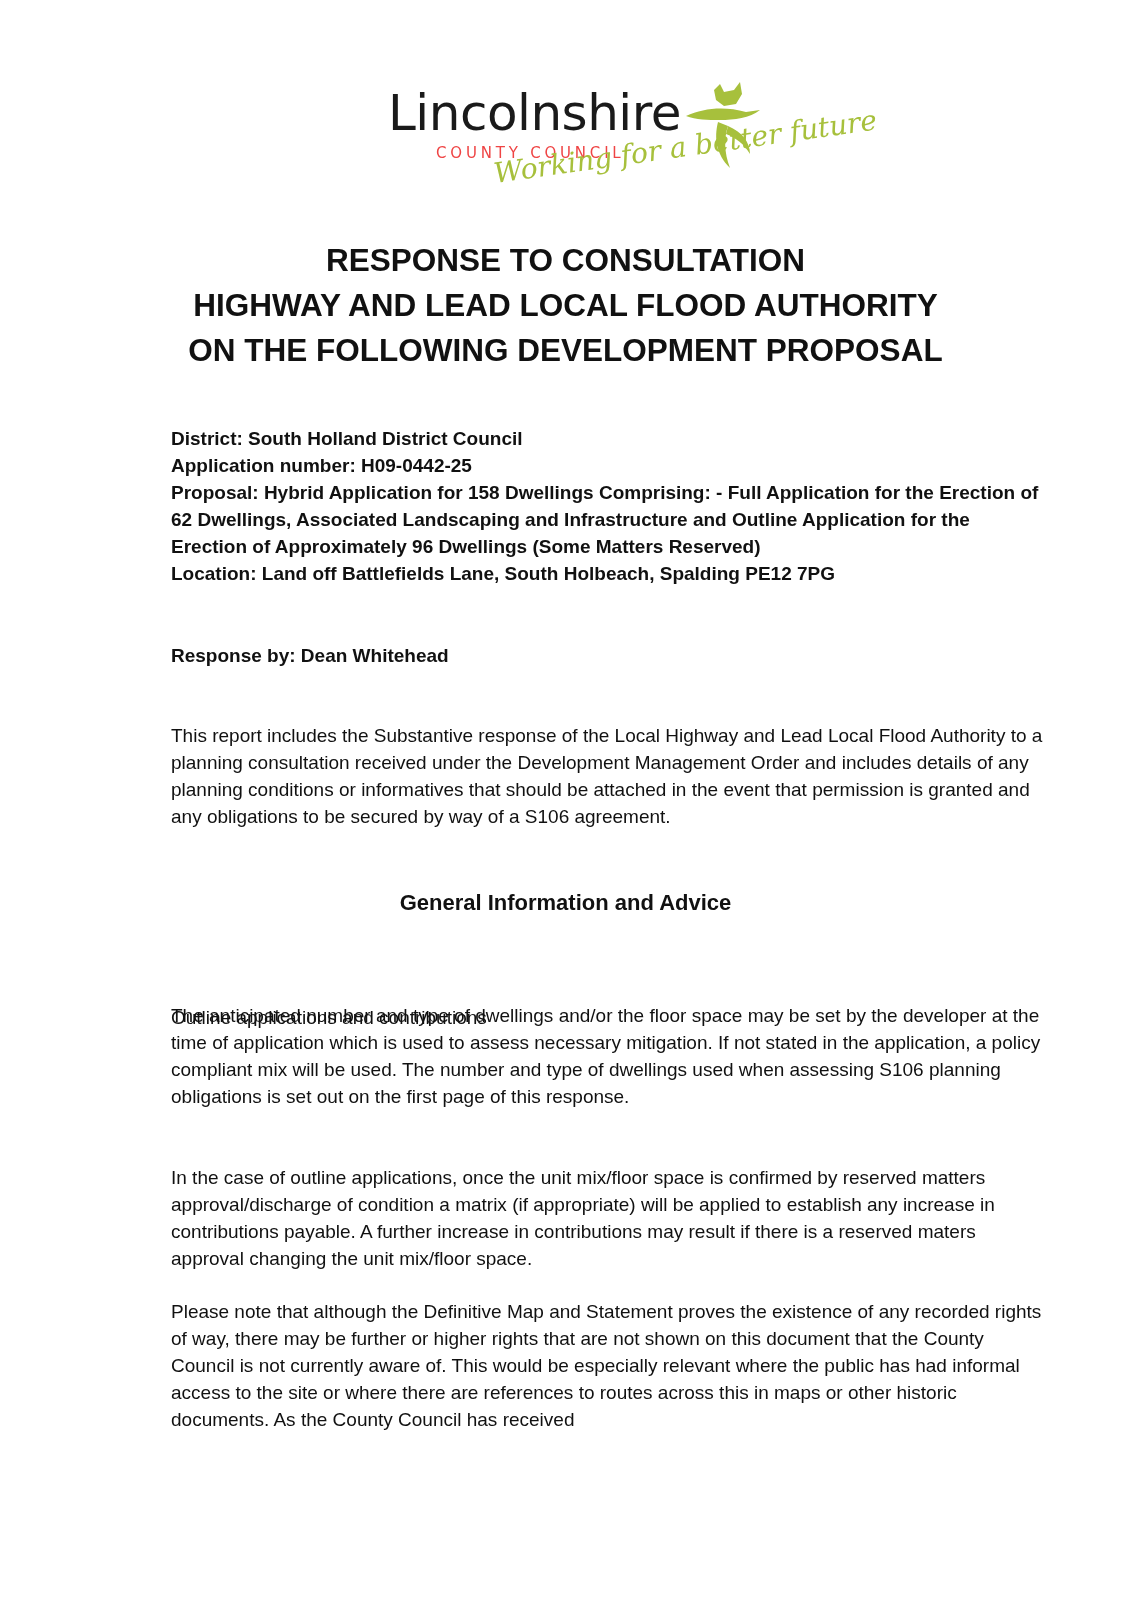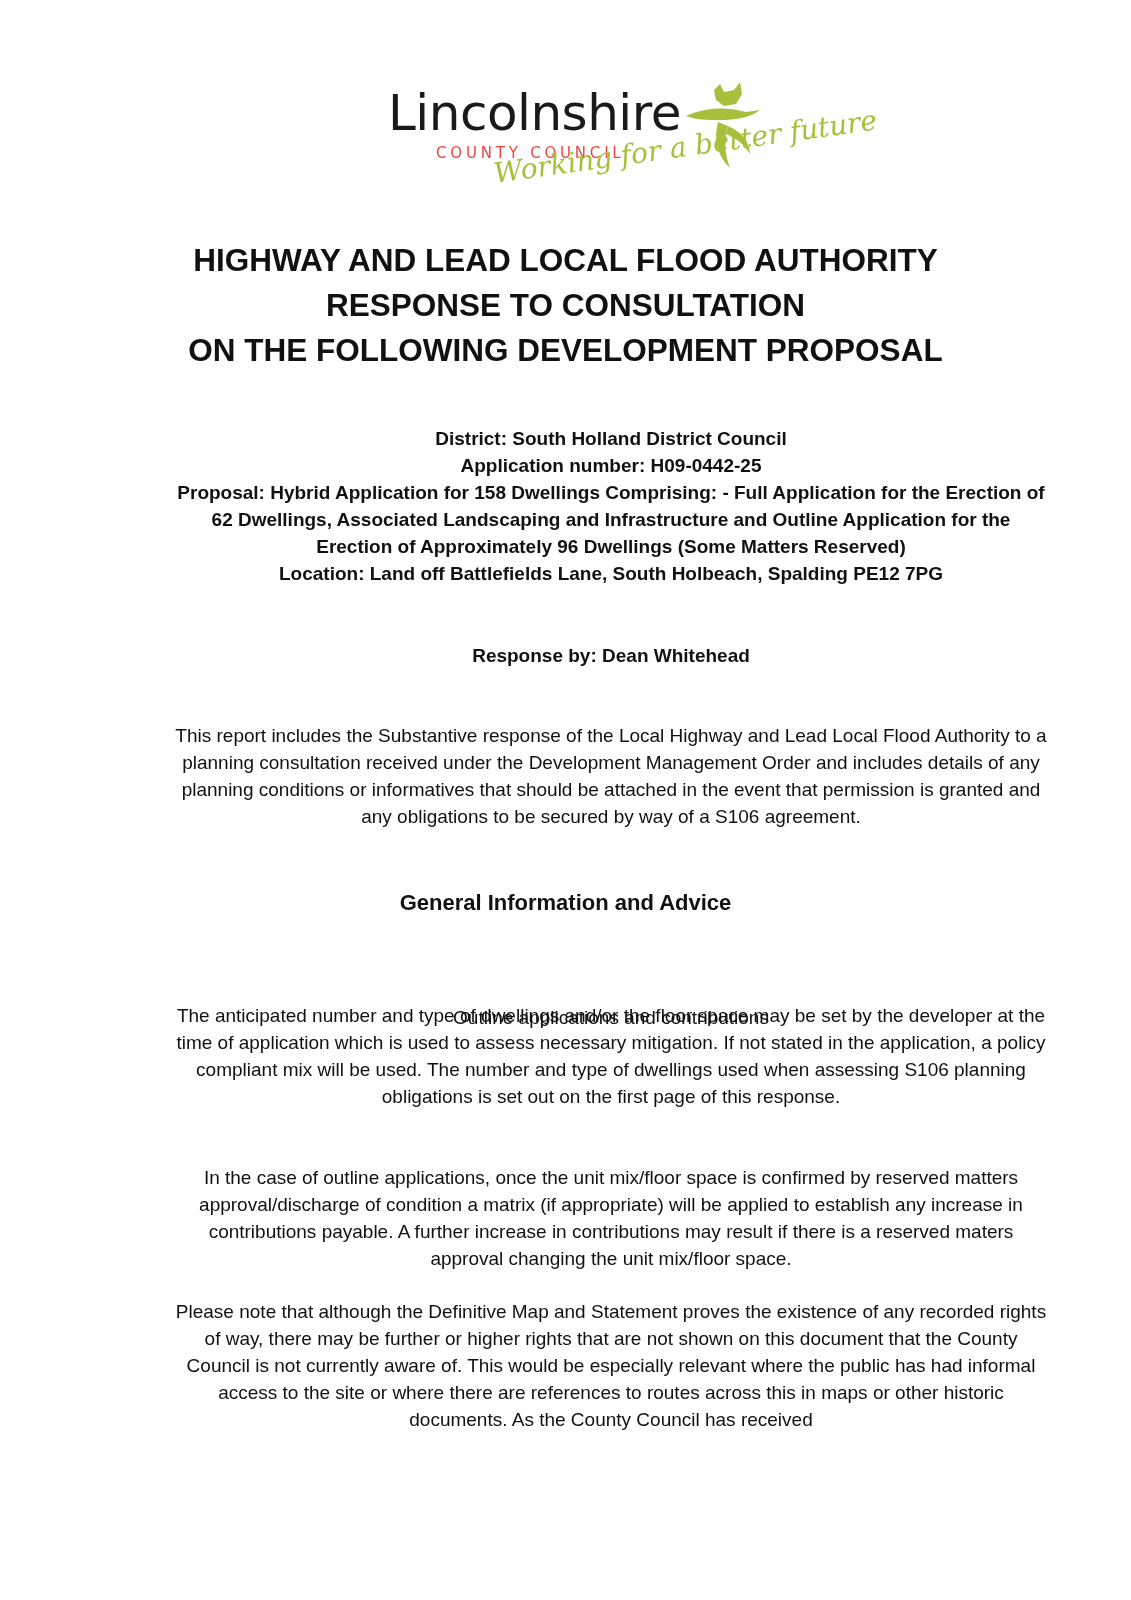--- a/index.html
+++ b/index.html
@@ -12,21 +12,21 @@
               color: #ef4444; font-family: "DejaVu Sans", sans-serif; line-height: 1; }
   .logo-tag { position: absolute; left: 112px; top: 82px; font-size: 28px; color: #a7c03c;
               font-family: "DejaVu Serif", serif; font-style: italic; transform: rotate(-8deg);
               transform-origin: left bottom; line-height: 1; white-space: nowrap; }
   .logo-figure { position: absolute; left: 300px; top: 4px; width: 80px; height: 90px; }
 
   .title { position: absolute; left: 0; width: 1131px; top: 238px; text-align: center;
            font-weight: bold; font-size: 31.5px; line-height: 45px; }
   .title div { white-space: nowrap; }
 
-  .content { position: absolute; left: 171px; width: 880px; font-size: 19px; line-height: 27px; text-align: center; }
+  .content { position: absolute; left: 171px; width: 880px; font-size: 19px; line-height: 27px; }
   .meta { top: 425px; font-weight: bold; }
   .meta div { white-space: nowrap; }
   .meta .wrap { white-space: normal; }
   .resp { top: 642px; font-weight: bold; }
   .p { white-space: normal; }
   .intro { top: 722px; }
   .section-heading { position: absolute; left: 0; width: 1131px; top: 888px; text-align: center;
                      font-weight: bold; font-size: 22px; line-height: 30px; }
   .subheading { top: 1004px; font-weight: normal; }
   .para1 { top: 1002px; }
@@ -42,22 +42,22 @@
   <div class="logo-tag">Working for a better future</div>
   <svg class="logo-figure" viewBox="0 0 80 90">
     <path d="M30 8 L36 2 L40 10 L50 8 L56 0 L58 12 L52 22 L40 24 L32 18 Z" fill="#a7c03c"></path>
     <path d="M2 34 C20 26 40 24 62 30 L76 28 C66 36 50 38 36 38 C24 38 12 38 2 34 Z" fill="#a7c03c"></path>
     <path d="M34 40 C30 56 32 72 46 86 C40 70 40 56 44 44 Z" fill="#a7c03c"></path>
     <path d="M44 44 C58 50 66 60 66 72 C60 62 52 56 42 52 Z" fill="#a7c03c"></path>
   </svg>
 </div>
 
 <div class="title">
+  <div>RESPONSE TO CONSULTATION</div>
   <div>HIGHWAY AND LEAD LOCAL FLOOD AUTHORITY</div>
-  <div>RESPONSE TO CONSULTATION</div>
   <div>ON THE FOLLOWING DEVELOPMENT PROPOSAL</div>
 </div>
 
 <div class="content meta">
   <div>District:  South Holland District Council</div>
   <div>Application number:  H09-0442-25</div>
   <div class="wrap">Proposal:  Hybrid Application for 158 Dwellings Comprising: - Full Application for the Erection of 62 Dwellings, Associated Landscaping and Infrastructure and Outline Application for the Erection of Approximately 96 Dwellings (Some Matters Reserved)</div>
   <div>Location:  Land off Battlefields Lane, South Holbeach, Spalding PE12 7PG</div>
 </div>
 

